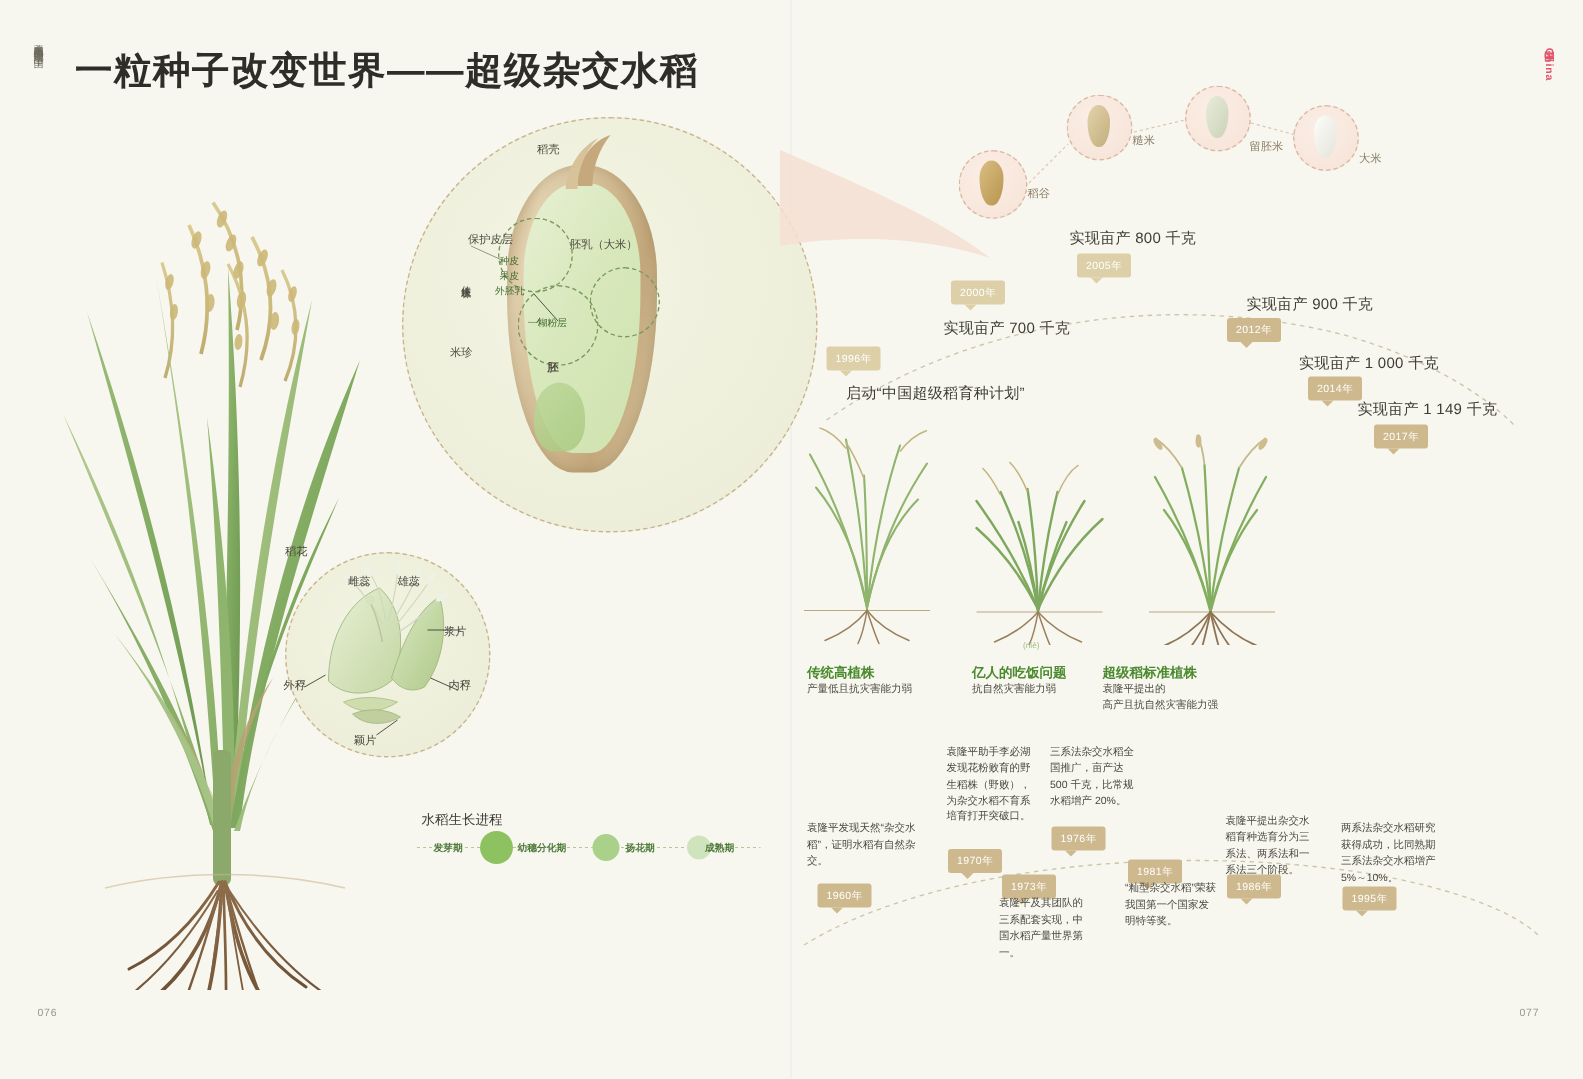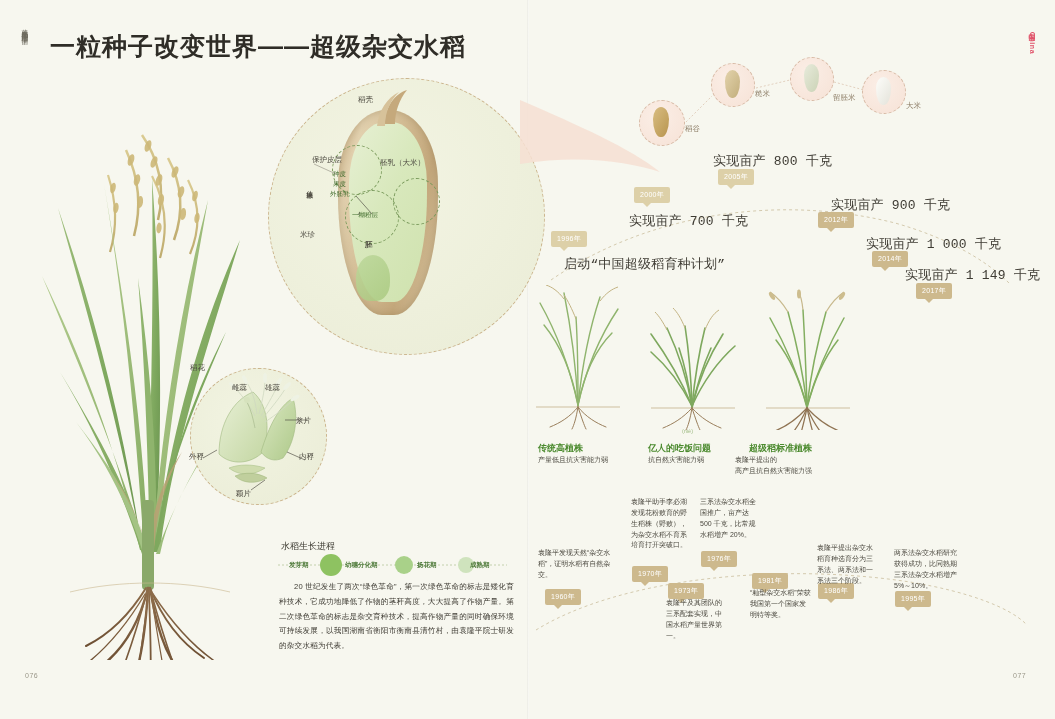--- a/index.html
+++ b/index.html
@@ -54,21 +54,21 @@
   }
   .chip::after{
     content:"";position:absolute;left:9px;bottom:-4px;
     border-left:4px solid transparent;border-right:4px solid transparent;
     border-top:4px solid #ddd0a8;
   }
   .chip.dark{background:#cdb98d;}
   .chip.dark::after{border-top-color:#cdb98d;}
 
   .milestone{
-    position:absolute;font-size:13px;color:#3e3b33;white-space:nowrap;letter-spacing:.2px;font-family:Liberation Mono, monospace;
+    position:absolute;font-size:10px;color:#3e3b33;white-space:nowrap;letter-spacing:.2px;
   }
 
   
   .para{
     position:absolute;font-size:7.6px;line-height:1.95;color:#3e3b33;
     text-align:justify;text-indent:15px;letter-spacing:.2px;
   }
 
   
   .plant{position:absolute;left:30px;top:80px;width:240px;height:580px;}
@@ -365,21 +365,20 @@
     <circle cx="55" cy="12" r="11" fill="#8ec261"></circle>
     <circle cx="128" cy="12" r="9" fill="#a9d189"></circle>
     <circle cx="190" cy="12" r="8" fill="#cfe3bd"></circle>
   </svg>
 
   <div class="lbl grn" style="left:289px;top:561px;font-size:6.5px;font-weight:bold;">发芽期</div>
   <div class="lbl grn" style="left:345px;top:561px;font-size:6.5px;font-weight:bold;">幼穗分化期</div>
   <div class="lbl grn" style="left:417px;top:561px;font-size:6.5px;font-weight:bold;">扬花期</div>
   <div class="lbl grn" style="left:470px;top:561px;font-size:6.5px;font-weight:bold;">成熟期</div>
 
-  <div class="para" style="left:279px;top:580px;width:235px;">20 世纪发生了两次“绿色革命”，第一次绿色革命的标志是矮化育种技术，它成功地降低了作物的茎秆高度，大大提高了作物产量。第二次绿色革命的标志是杂交育种技术，提高作物产量的同时确保环境可持续发展，以我国湖南省衡阳市衡南县清竹村，由袁隆平院士研发的杂交水稻为代表。</div>
 
   <svg style="position:absolute;left:530px;top:285px;" width="95" height="145">
     <g stroke="#8fb46d" stroke-width="1.4" fill="none" stroke-linecap="round">
       <path d="M48,120 C40,84 28,50 10,18"></path>
       <path d="M48,120 C46,82 42,48 34,8"></path>
       <path d="M48,120 C52,82 58,48 70,12"></path>
       <path d="M48,120 C56,84 68,54 88,24"></path>
       <path d="M48,120 C42,88 32,62 14,40"></path>
       <path d="M48,120 C54,90 64,66 82,48"></path>
       <path d="M48,122 C48,92 48,64 46,32"></path>
@@ -455,21 +454,21 @@
     </g>
   </svg>
 
   <div class="head-grn" style="left:538px;top:442px;">传统高植株</div>
   <div class="desc" style="left:538px;top:455px;width:105px;">产量低且抗灾害能力弱</div>
 
   <div class="lbl" style="left:682px;top:428px;font-size:5.5px;color:#9fbb83;">(niè)</div>
   <div class="head-grn" style="left:648px;top:442px;">亿人的吃饭问题</div>
   <div class="desc" style="left:648px;top:455px;width:105px;">抗自然灾害能力弱</div>
 
-  <div class="head-grn" style="left:735px;top:442px;margin-left:14px;">超级稻标准植株</div>
+  <div class="head-grn" style="left:735px;top:442px;">超级稻标准植株</div>
   <div class="desc" style="left:735px;top:455px;width:112px;white-space:pre-line;">袁隆平提出的
 高产且抗自然灾害能力强</div>
 
 
   <svg style="position:absolute;left:530px;top:560px;" width="500" height="80">
     <path d="M6,70 C90,18 250,2 380,22 C440,32 480,48 496,64" stroke="#cfc4a6" stroke-width=".9" fill="none" stroke-dasharray="3 3"></path>
   </svg>
 
   <div class="chip dark" style="left:545px;top:589px;">1960年</div>
   <div class="desc" style="left:538px;top:548px;width:78px;">袁隆平发现天然“杂交水稻”，证明水稻有自然杂交。</div>

